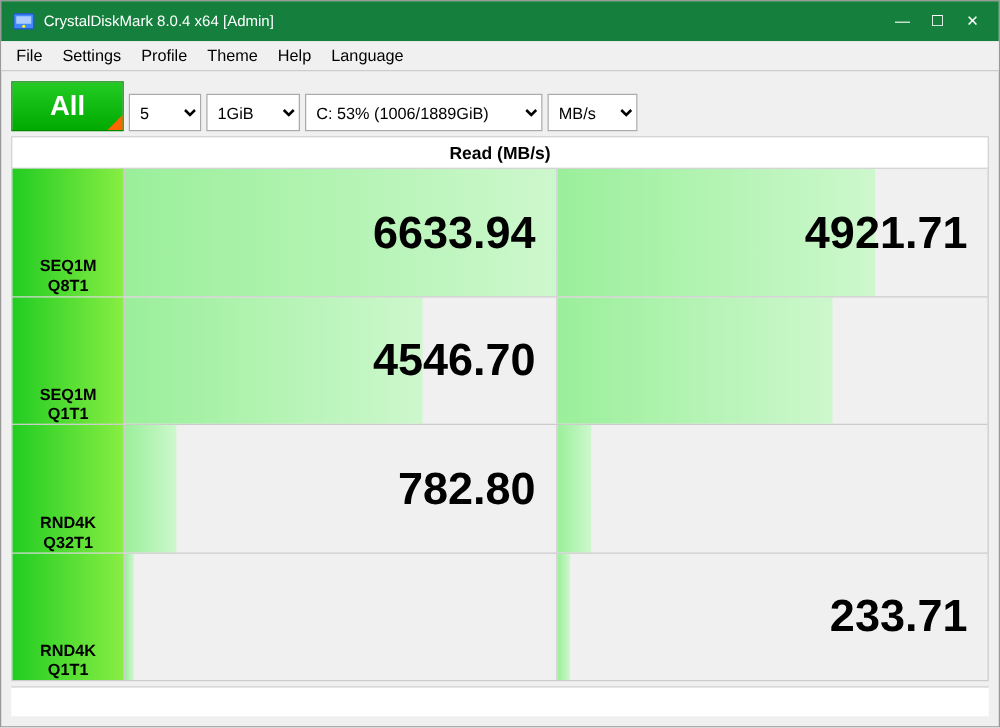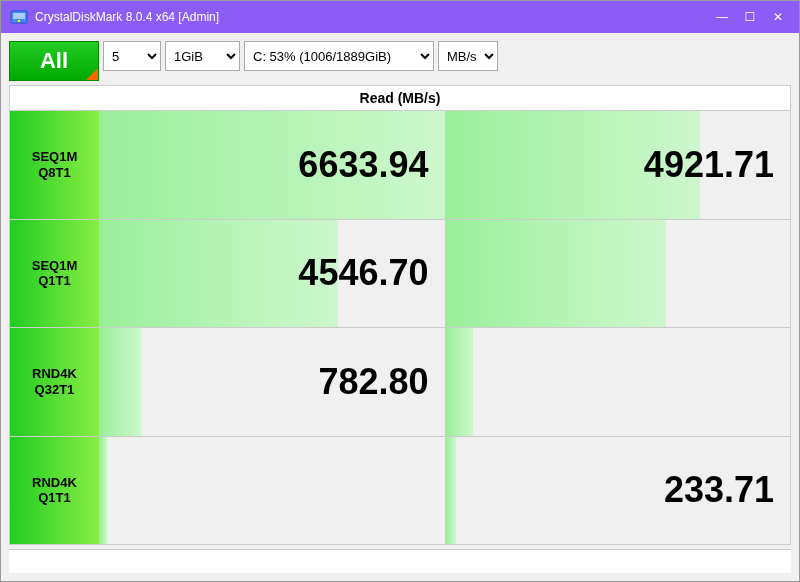--- a/index.html
+++ b/index.html
@@ -14,21 +14,21 @@
     .window {
       width: 800px;
       height: 582px;
       background: #f0f0f0;
       border: 1px solid #999;
       display: flex;
       flex-direction: column;
     }
 
     .title-bar {
-      background: #8b5cf6;
+      background: #15803d;
       color: white;
       height: 32px;
       display: flex;
       align-items: center;
       padding: 0 8px;
       user-select: none;
     }
 
     .title-bar-icon {
       width: 20px;
@@ -91,21 +91,21 @@
     .main-content {
       flex: 1;
       padding: 8px;
       display: flex;
       flex-direction: column;
       gap: 4px;
     }
 
     .controls-row {
       display: flex;
-      align-items: flex-start;
+      align-items: flex-end;
       gap: 4px;
       height: 40px;
     }
 
     .all-button {
       background: linear-gradient(to bottom, #22cc22, #00aa00);
       color: white;
       font-size: 22px;
       font-weight: bold;
       border: 1px solid #008800;
@@ -137,21 +137,21 @@
       background: white;
       font-size: 13px;
       padding: 0 4px;
       cursor: pointer;
       appearance: auto;
     }
 
     .select-runs { width: 58px; }
     .select-size { width: 75px; }
     .select-drive { width: 190px; }
-    .select-unit { width: 60px; }
+    .select-unit { width: 72px; }
 
     .benchmark-table {
       flex: 1;
       display: flex;
       flex-direction: column;
       border: 1px solid #ccc;
     }
 
     .table-header {
       display: flex;
@@ -183,21 +183,21 @@
       border-bottom: 1px solid #ccc;
     }
     .table-row:last-child { border-bottom: none; }
 
     .row-label {
       width: 90px;
       flex-shrink: 0;
       background: linear-gradient(to right, #22cc22, #88ee44);
       border-right: 1px solid #ccc;
       display: flex;
-      align-items: center;
+      align-items: flex-end;
       justify-content: center;
       font-size: 13px;
       font-weight: bold;
       text-align: center;
       color: #000;
       line-height: 1.2;
     }
 
     .row-value {
       flex: 1;
@@ -254,20 +254,28 @@
       </svg>
     </div>
     <span class="title-bar-text">CrystalDiskMark 8.0.4 x64 [Admin]</span>
     <div class="title-bar-controls">
       <button class="title-bar-btn">—</button>
       <button class="title-bar-btn">☐</button>
       <button class="title-bar-btn close">✕</button>
     </div>
   </div>
 
+  <div class="menu-bar">
+    <div class="menu-item">File</div>
+    <div class="menu-item">Settings</div>
+    <div class="menu-item">Profile</div>
+    <div class="menu-item">Theme</div>
+    <div class="menu-item">Help</div>
+    <div class="menu-item">Language</div>
+  </div>
 
   <div class="main-content">
 
     <div class="controls-row">
       <div class="all-button">All</div>
       <select class="select-control select-runs">
         <option>5</option>
         <option>1</option>
         <option>3</option>
         <option>9</option>

